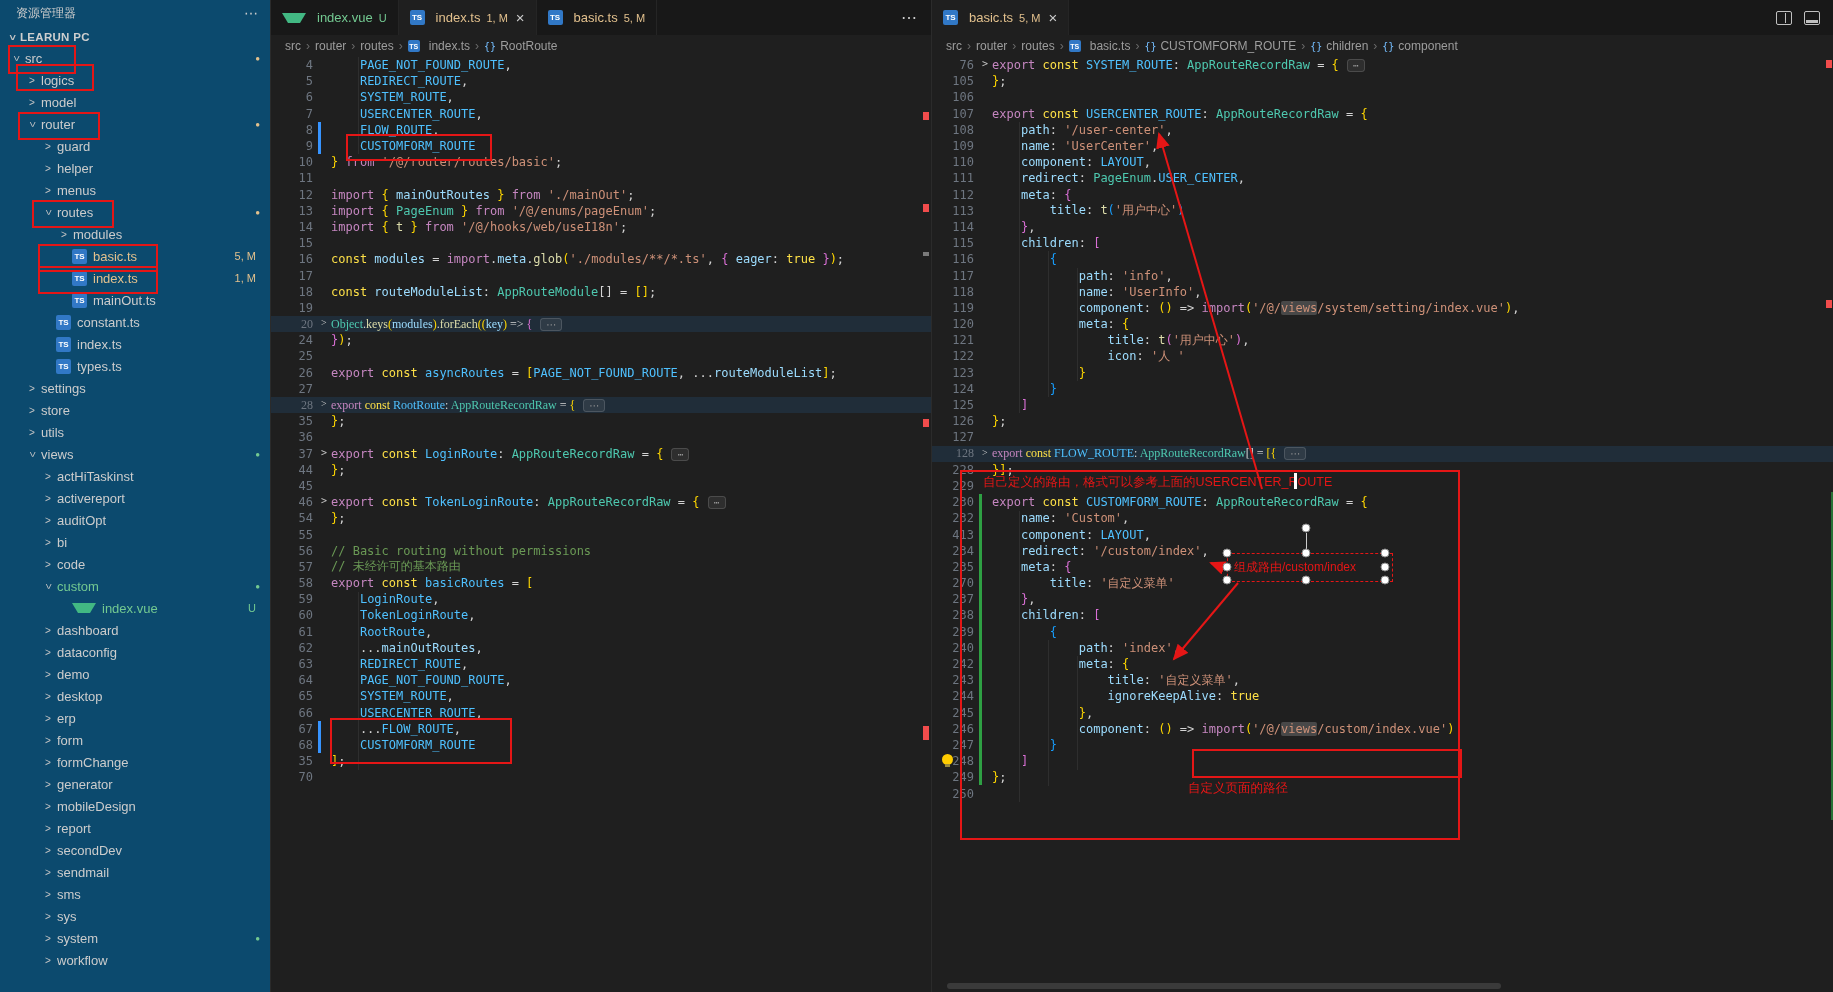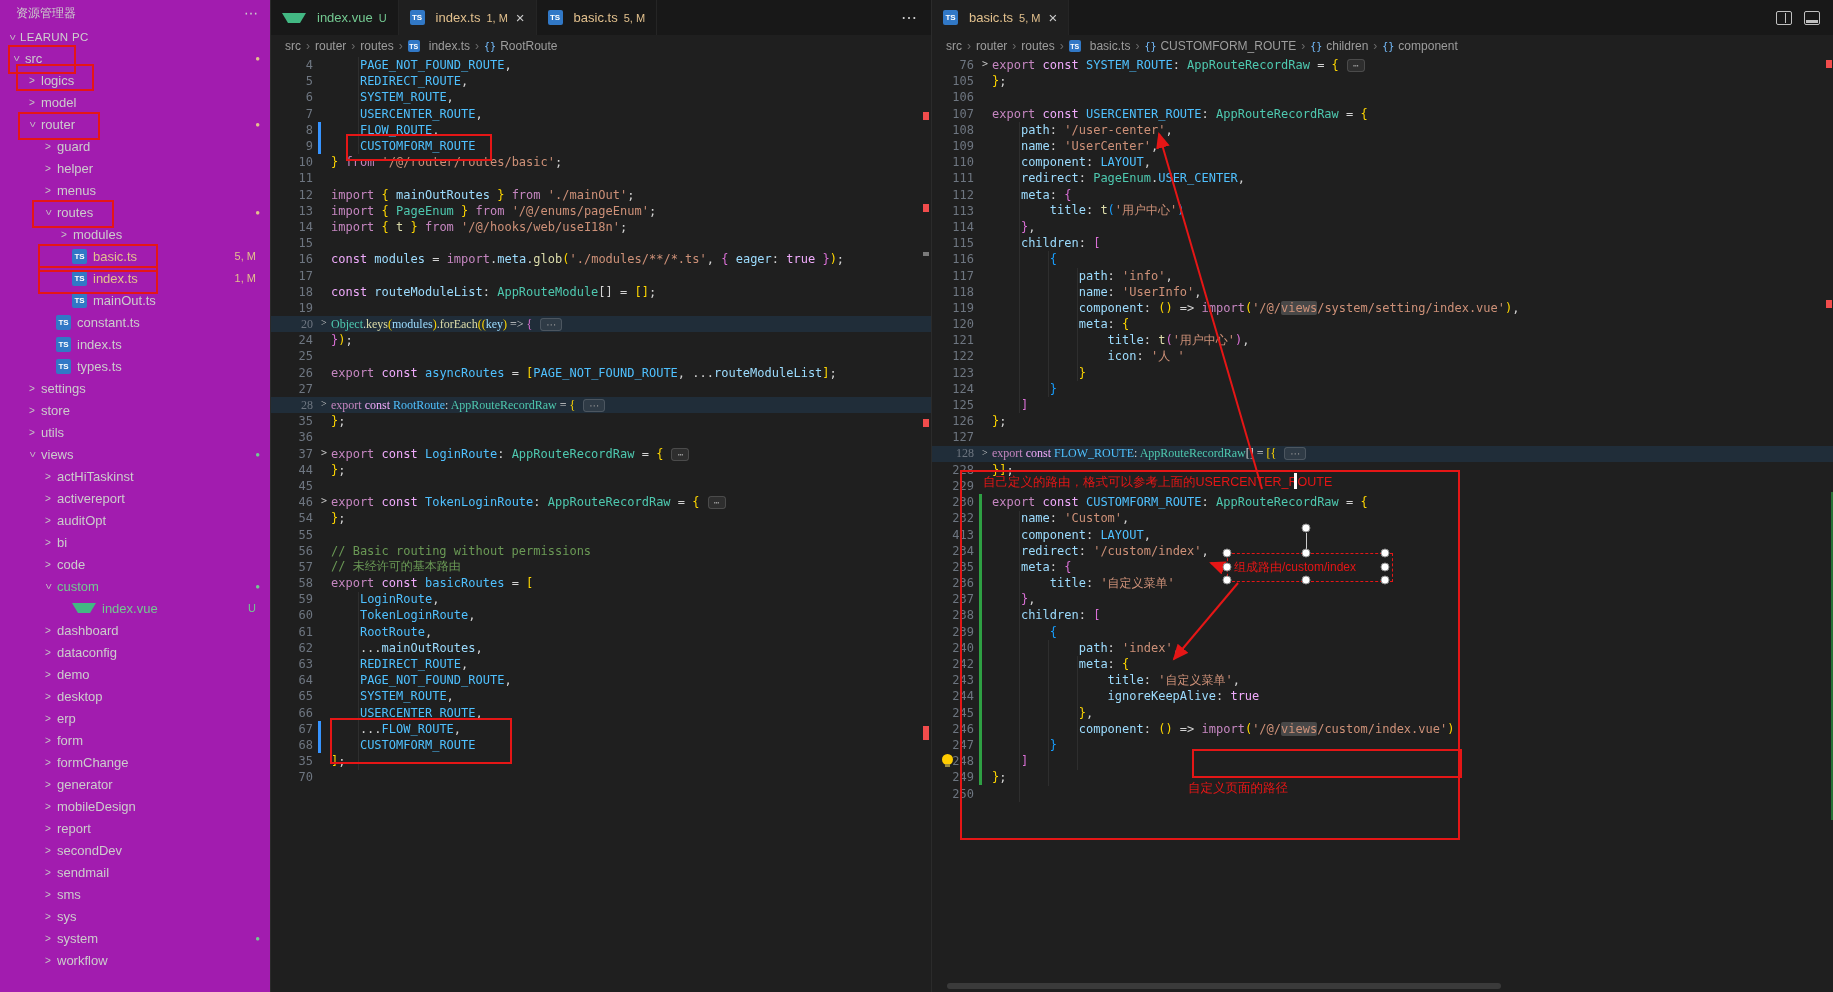--- a/index.html
+++ b/index.html
@@ -1,22 +1,22 @@
 <!DOCTYPE html>
 <html><head>
 <meta charset="utf-8">
 <style>
   html,body{margin:0;padding:0;background:#111;}
   #root{position:relative;width:1833px;height:992px;background:#1f1f1f;overflow:hidden;
         font-family:"Liberation Sans",sans-serif;color:#ccc;}
   
-  #sidebar{position:absolute;left:0;top:0;width:270px;height:992px;background:#a21caf;border-right:1px solid #2b2b2b;}
+  #sidebar{position:absolute;left:0;top:0;width:270px;height:992px;background:#0c4a6e;border-right:1px solid #2b2b2b;}
   .sb-head{display:flex;align-items:center;height:26px;padding:0 12px 0 16px;font-size:12px;color:#cccccc;}
   .sb-head .more{margin-left:auto;color:#cccccc;font-size:14px;cursor:pointer;}
-  .sb-section{display:flex;align-items:center;height:22px;font-weight:normal;color:#cfcfcf;font-size:11.5px;padding-left:4px;letter-spacing:.3px;}
+  .sb-section{display:flex;align-items:center;height:22px;font-weight:bold;color:#cfcfcf;font-size:11.5px;padding-left:4px;letter-spacing:.3px;}
   .sb-section .chev{width:16px;text-align:center;font-size:10px;}
   #tree{position:absolute;left:0;top:47px;right:0;bottom:0;overflow:hidden;}
   .trow{display:flex;align-items:center;height:22px;font-size:13px;color:#cccccc;padding-right:8px;white-space:nowrap;}
   .chev{display:inline-block;width:16px;flex:0 0 16px;text-align:center;font-size:10px;color:#c5c5c5;}
   .chev.open{transform:rotate(90deg);}
   .ficon{margin-right:5px;}
   .ficon.ts{width:15px;height:15px;flex:0 0 15px;background:#3178c6;color:#fff;font-size:8px;font-weight:bold;
             display:inline-flex;align-items:center;justify-content:center;border-radius:2px;font-family:"Liberation Sans",sans-serif;}
   .ficon.vue{width:0;height:0;flex:0 0 12px;border-left:6px solid transparent;border-right:6px solid transparent;border-top:10px solid #42b883;}
   .tlabel{margin-left:1px;}
@@ -51,21 +51,21 @@
   
   .codewrap{position:absolute;top:57px;left:0;right:0;bottom:0;overflow:hidden;font-family:"DejaVu Sans Mono",monospace;}
   .line{display:flex;height:16.2px;align-items:center;}
   .line.hl{background:rgba(38,79,120,.30);font-family:Liberation Serif, serif;}
   .lnum{width:42px;flex:0 0 42px;text-align:right;color:#6e7681;font-size:12px;padding-right:4px;}
   .dec{width:14px;flex:0 0 14px;position:relative;height:100%;}
   .gitbar{position:absolute;left:1px;top:0;bottom:0;width:3px;}
   .gitbar.m{background:#3794ff;} .gitbar.a{background:#2ea043;}
   .fold-chev{position:absolute;left:4px;top:1px;color:#c5c5c5;font-size:10px;}
   .ltext{white-space:pre;font-size:12px;color:#d4d4d4;}
-  .tk-kw{color:#C586C0;} .tk-kc{color:#f0abfc;} .tk-v{color:#9CDCFE;} .tk-cv{color:#4FC1FF;}
+  .tk-kw{color:#C586C0;} .tk-kc{color:#fde047;} .tk-v{color:#9CDCFE;} .tk-cv{color:#4FC1FF;}
   .tk-ty{color:#4EC9B0;} .tk-fn{color:#DCDCAA;} .tk-s{color:#CE9178;} .tk-cm{color:#6A9955;}
   .tk-pu{color:#D4D4D4;} .tk-b1{color:#FFD700;} .tk-b2{color:#DA70D6;} .tk-b3{color:#179FFF;}
   .tk-wh{background:rgba(87,87,87,.75);border-radius:2px;}
   .foldbadge{color:#9a9a9a;background:rgba(255,255,255,.07);border:1px solid rgba(255,255,255,.14);
              border-radius:3px;padding:0 5px;margin-left:8px;font-size:10px;line-height:11px;}
   .iguide{position:absolute;width:1px;background:#2e2e2e;}
   .rmark{position:absolute;right:2px;width:6px;}
   .gstrip{position:absolute;right:0;width:3px;background:rgba(46,160,67,.65);}
   .hscroll{position:absolute;height:6px;bottom:3px;background:rgba(121,121,121,.30);border-radius:3px;}
   
@@ -841,21 +841,21 @@
           <span class="ltext"><span class="tk-pu">    </span><span class="tk-v">redirect</span><span class="tk-pu">: </span><span class="tk-s">'/custom/index'</span><span class="tk-pu">,</span></span>
         </div>
         <div class="line">
           <span class="lnum">235</span>
           <span class="dec">
             <span class="gitbar a"></span>
           </span>
           <span class="ltext"><span class="tk-pu">    </span><span class="tk-v">meta</span><span class="tk-pu">: </span><span class="tk-b2">{</span></span>
         </div>
         <div class="line">
-          <span class="lnum">236</span>
+          <span class="lnum">270</span>
           <span class="dec">
             <span class="gitbar a"></span>
           </span>
           <span class="ltext"><span class="tk-pu">        </span><span class="tk-v">title</span><span class="tk-pu">: </span><span class="tk-s">'自定义菜单'</span></span>
         </div>
         <div class="line">
           <span class="lnum">237</span>
           <span class="dec">
             <span class="gitbar a"></span>
           </span>

